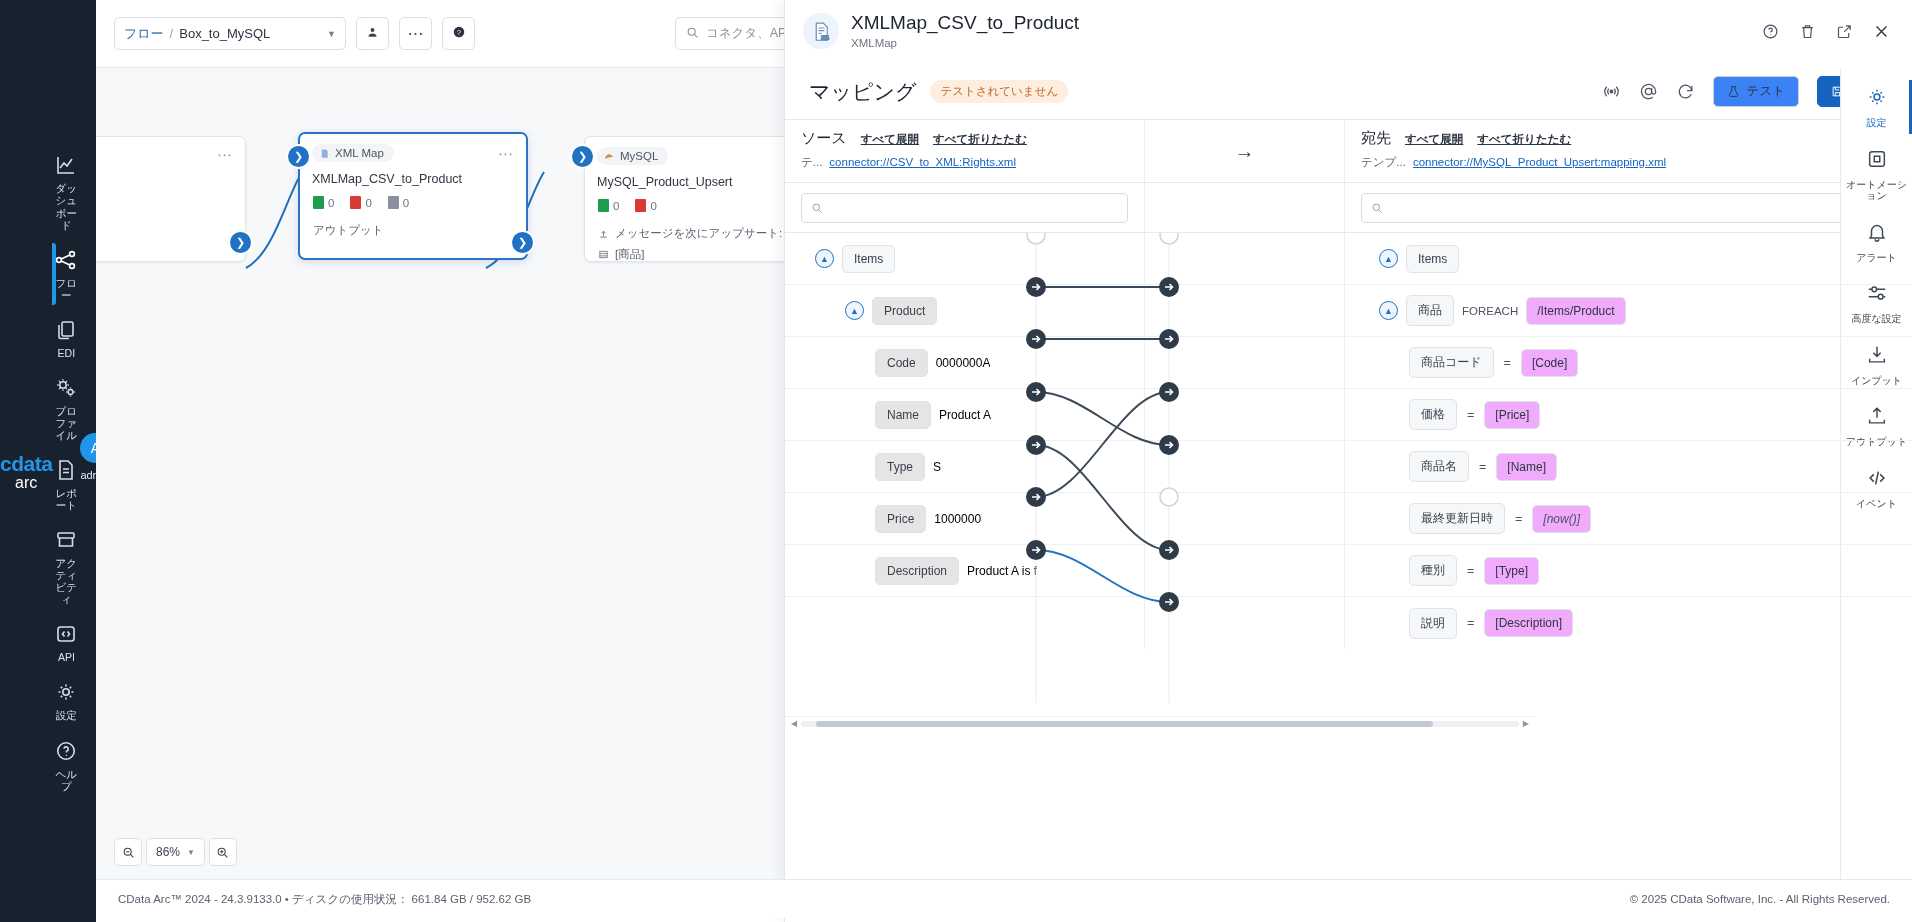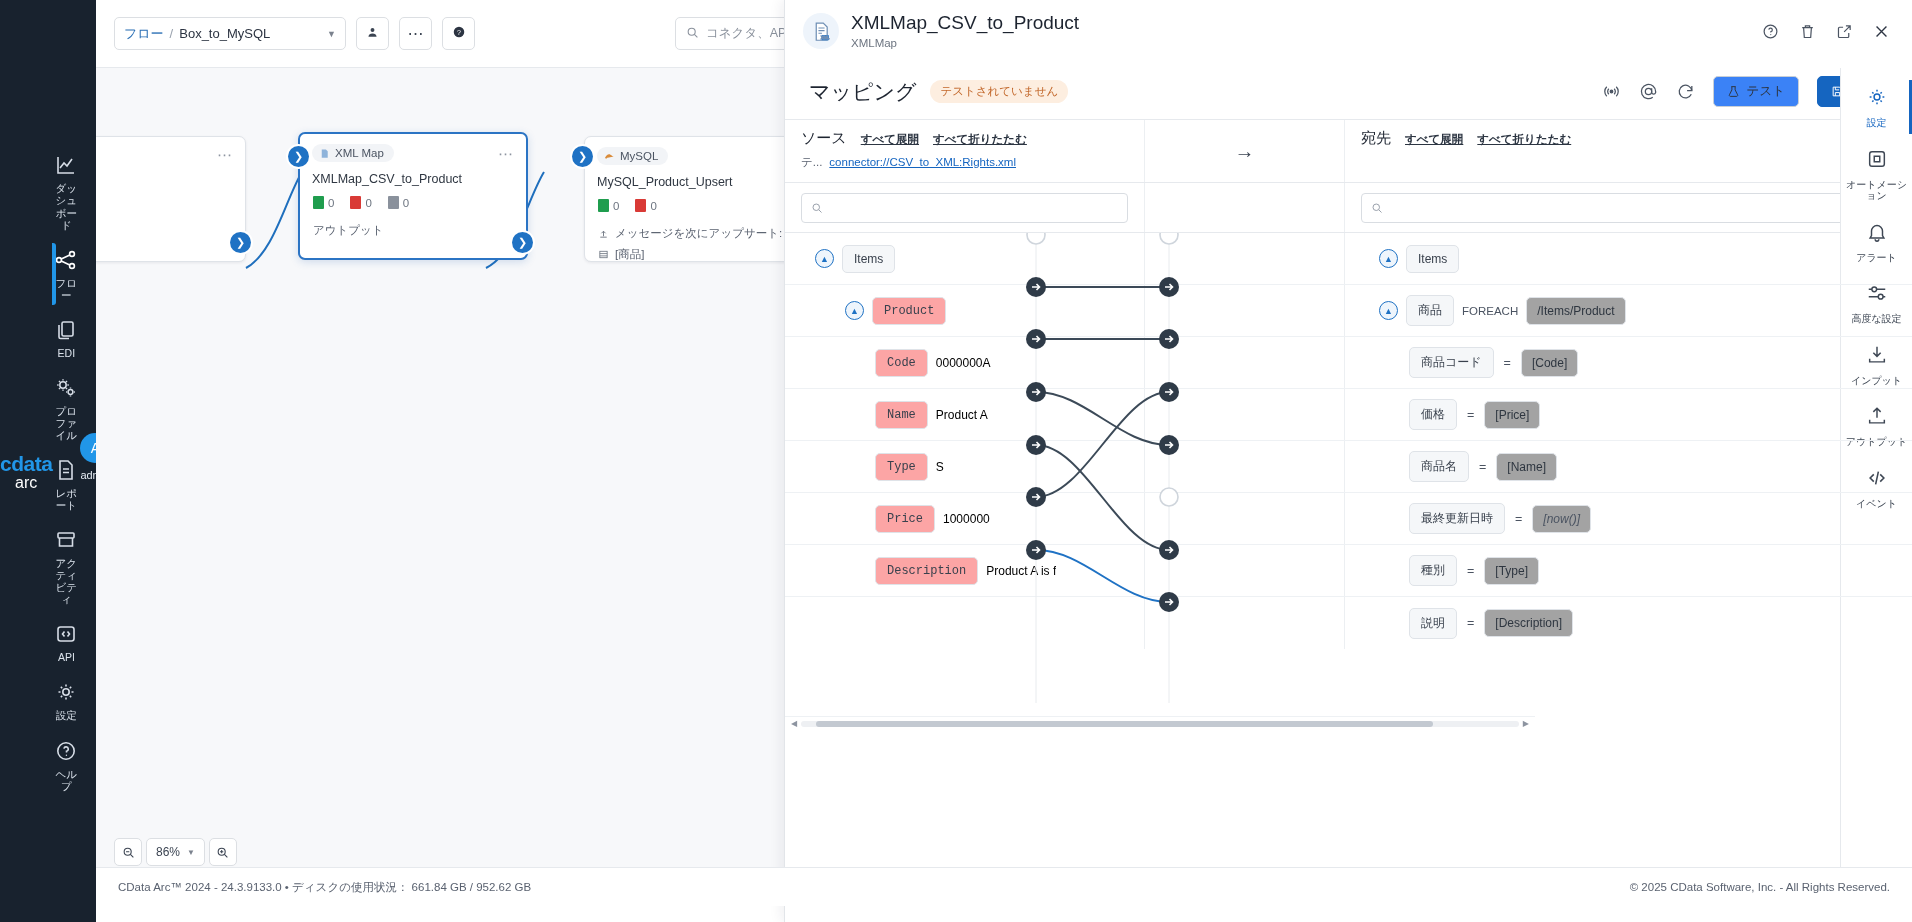--- a/index.html
+++ b/index.html
@@ -185,25 +185,25 @@
   .indent1 { width: 14px; } .indent2 { width: 44px; } .indent3 { width: 74px; }
   .toggle {
     width: 19px; height: 19px; border-radius: 50%; border: 1.6px solid #1f72c4;
     color: #1f72c4; display: flex; align-items: center; justify-content: center;
     font-size: 9px; cursor: pointer; background: #eef5fc; flex-shrink: 0;
   }
   .tag {
     border: 1px solid #dfe3e8; background: #f5f7f9; border-radius: 5px;
     padding: 6px 11px; font-size: 12px; color: #39414d; white-space: nowrap;
   }
-  .tag.plain { background: #fca5a5; font-family: Liberation Mono, monospace; }
+  .tag.plain { background: #e5e5e5; }
   .val { font-size: 12px; color: #000000; margin-left: 0; white-space: nowrap; overflow: hidden; }
   .eq { font-size: 12.5px; color: #4b5462; margin: 0 2px; }
   .expr {
-    border: 1px solid #dfe3e8; background: #a3a3a3; border-radius: 5px;
+    border: 1px solid #dfe3e8; background: #f0abfc; border-radius: 5px;
     padding: 6px 10px; font-size: 12px; color: #2e3640; white-space: nowrap;
   }
   .expr.it { font-style: italic; color: #4b5462; }
   .foreach { font-size: 11.5px; color: #4b5462; }
 
   
   .links { position: absolute; left: 0; top: 0; width: 1128px; height: 470px; z-index: 3; pointer-events: none; }
 
   
   .hscroll {
@@ -227,21 +227,21 @@
   }
   .railitem .rl { font-size: 10px; color: #3e4754; text-align: center; line-height: 1.15; max-width: 66px; }
   .railitem.active { color: #1565c0; }
   .railitem.active .rl { color: #1565c0; }
   .railitem.active::before {
     content: ""; position: absolute; right: 0; top: 4px; bottom: 4px; width: 3px; background: #1565c0;
   }
 
   
   .footer {
-    position: absolute; left: 96px; right: 0; bottom: 16px; height: 39px;
+    position: absolute; left: 96px; right: 0; bottom: 4px; height: 39px;
     background: #fff; border-top: 1px solid #e6e9ed;
     display: flex; align-items: center; padding: 0 22px;
     font-size: 11.5px; color: #5a6270;
   }
   .footer .right { margin-left: auto; }
 </style>
 </head>
 <body>
 
 <div class="app">
@@ -595,20 +595,24 @@
       </div>
       <div class="col-mid">
         <span class="arrowbig">→</span>
       </div>
       <div class="col-dst">
         <div class="col-l1">
           <span class="cname">宛先</span>
           <span class="lnk">すべて展開</span>
           <span class="lnk">すべて折りたたむ</span>
         </div>
+        <div class="col-l2">
+          <span>テンプ...</span>
+          <a>connector://MySQL_Product_Upsert:mapping.xml</a>
+        </div>
       </div>
     </div>
 
     <div class="srow">
       <div class="sc1">
         <div class="sfield">
           <svg width="12" height="12" viewBox="0 0 24 24" fill="none" stroke="#9aa1ac" stroke-width="2">
               <circle cx="10.5" cy="10.5" r="6.5"></circle>
               <path d="M15.5 15.5L21 21"></path>
             </svg>

